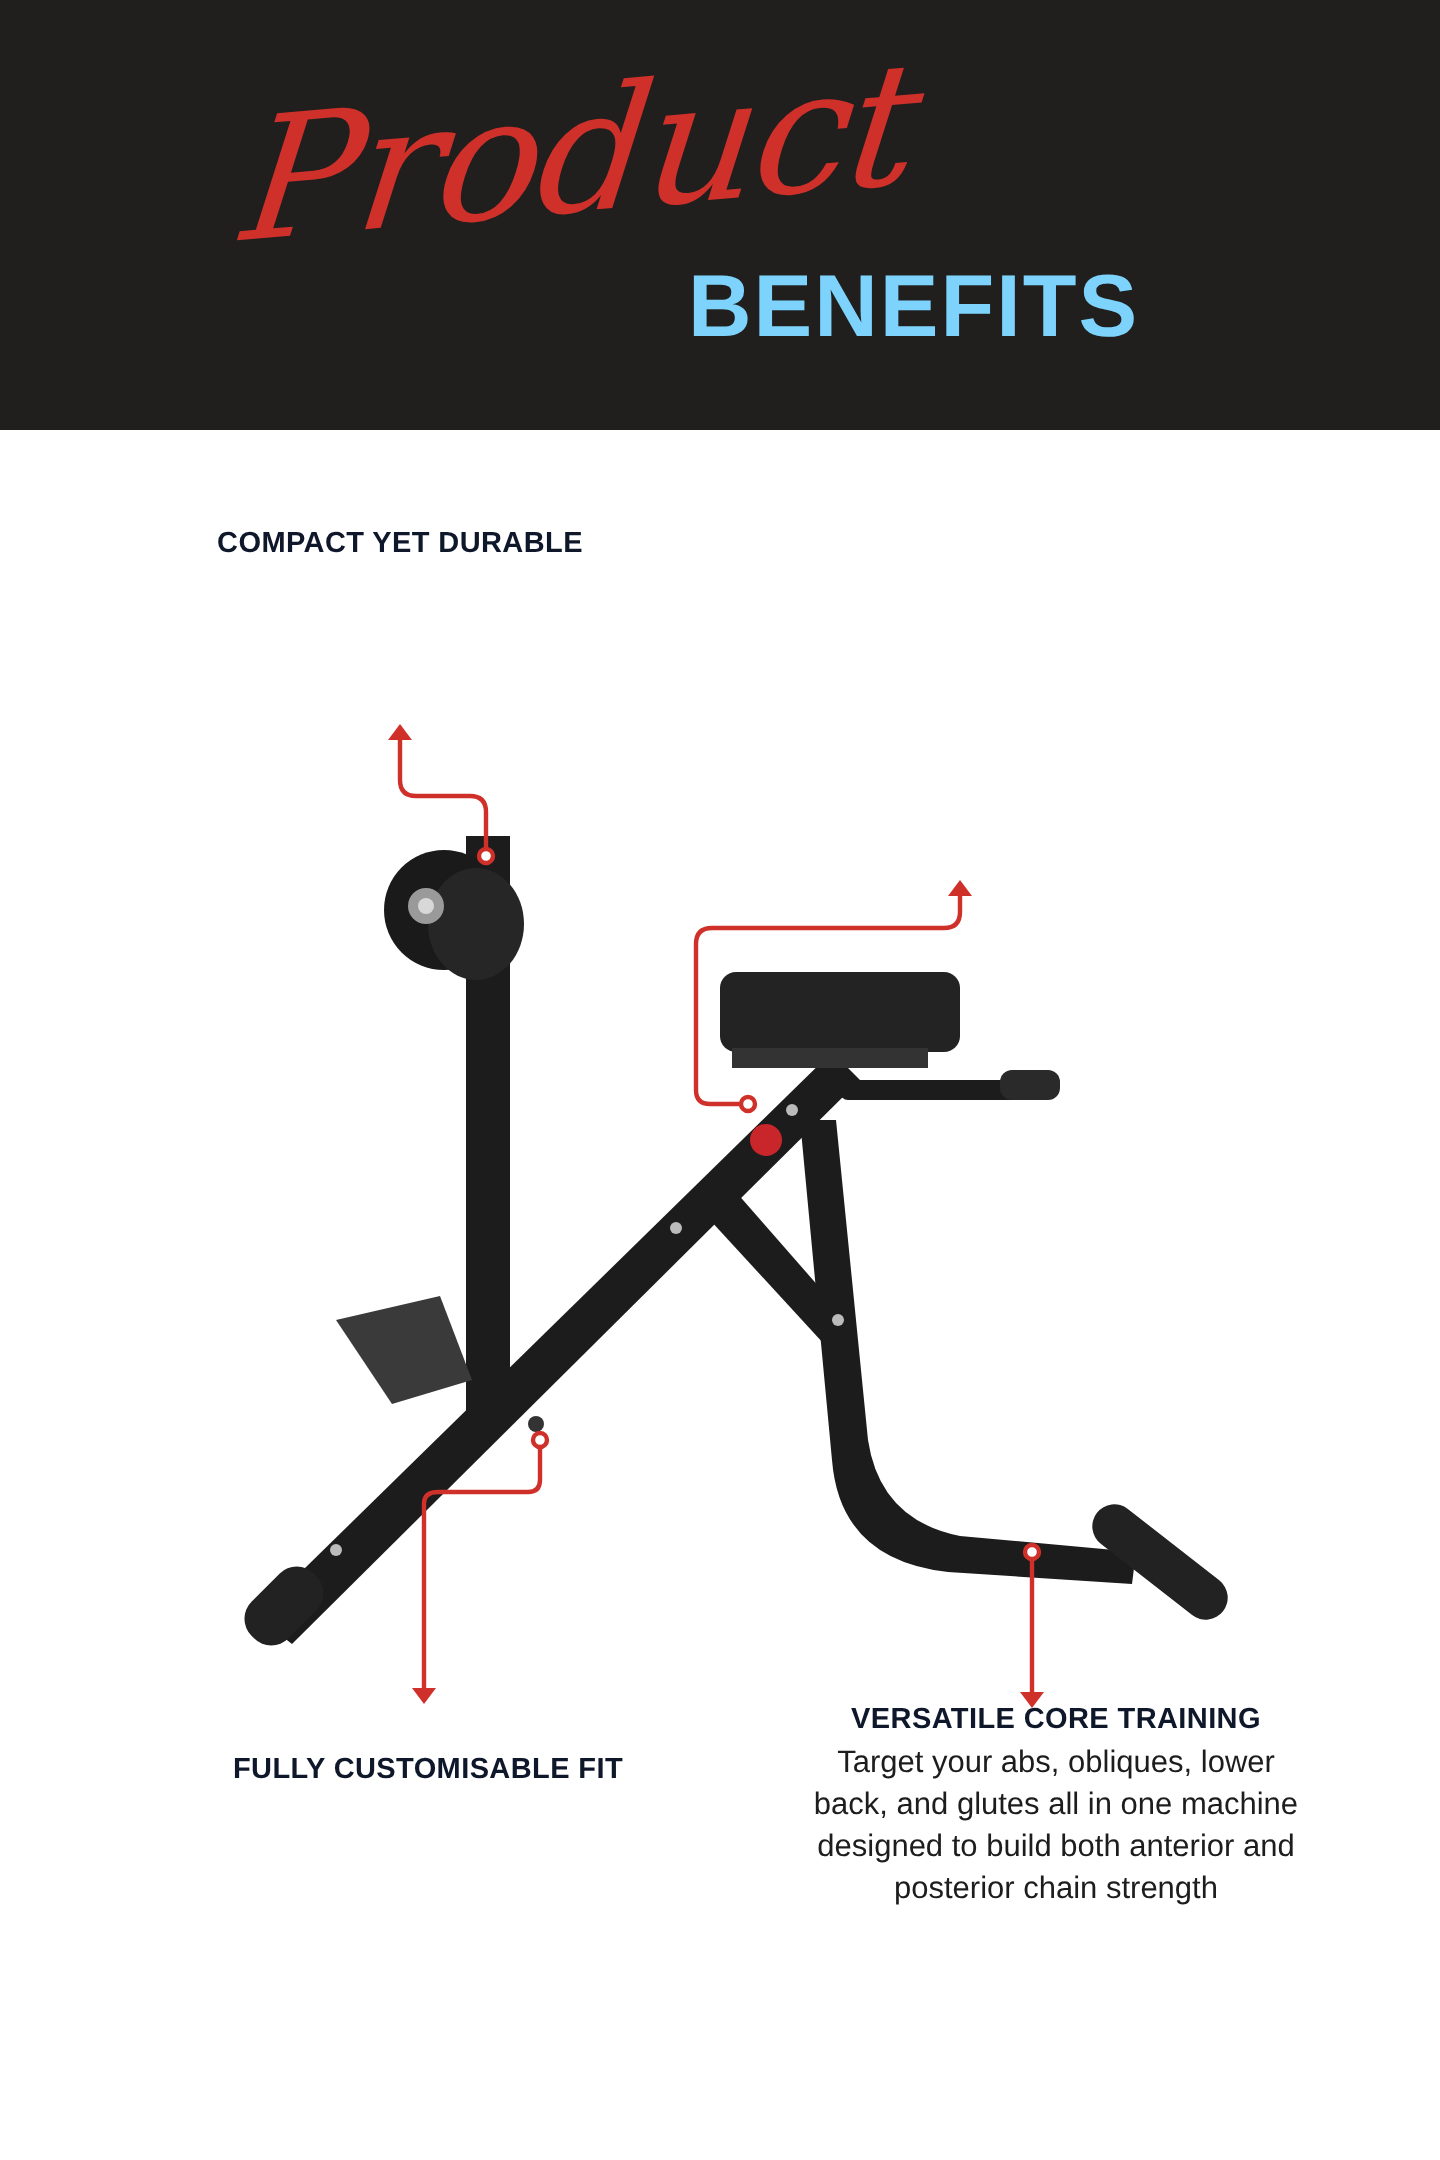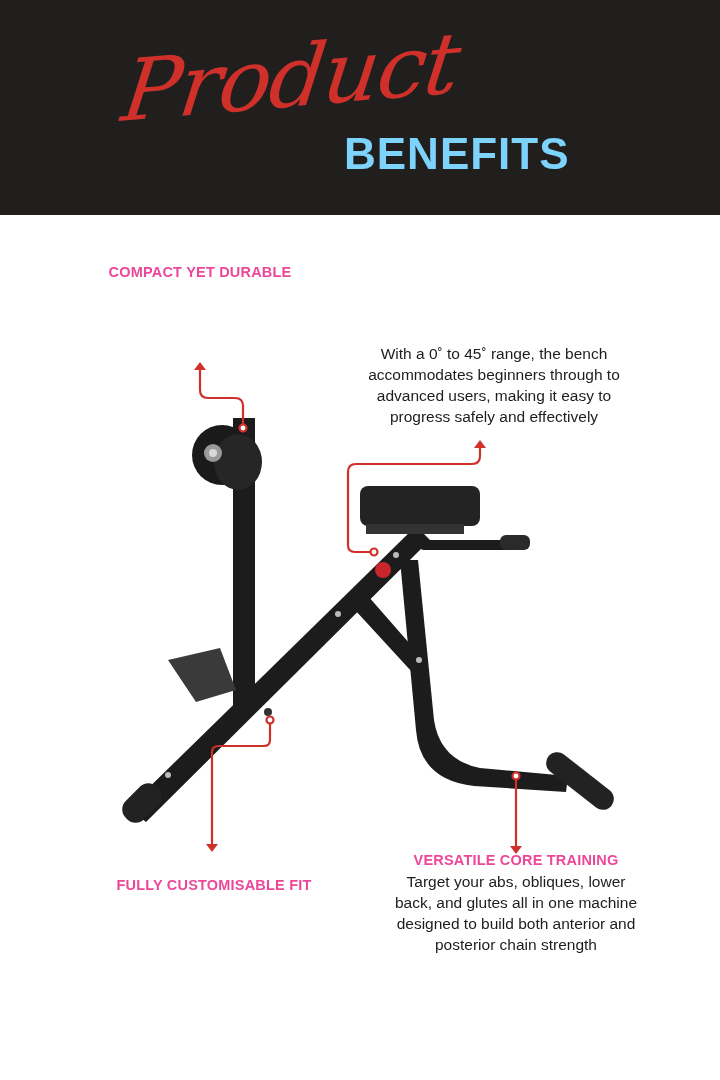--- a/index.html
+++ b/index.html
@@ -2,26 +2,26 @@
 <html><head>
 <meta charset="utf-8">
 <style>
   * { margin:0; padding:0; box-sizing:border-box; }
   html, body { width:720px; height:1080px; background:#ffffff; overflow:hidden; }
   body { position:relative; font-family:"Liberation Sans", "DejaVu Sans", sans-serif; color:#1d1d1d; }
   .header { position:absolute; left:0; top:0; width:720px; height:215px; background:#201f1e; }
   .script-title { position:absolute; left:118px; top:48px; font-family:"DejaVu Serif", serif; font-style:italic; font-size:86px; color:#d0302a; letter-spacing:-2px; transform:skewX(-12deg) rotate(-5deg); transform-origin:left bottom; line-height:1; }
   .bold-title { position:absolute; left:344px; top:132px; font-family:"Liberation Sans", sans-serif; font-weight:bold; font-size:44px; color:#7dd3fc; letter-spacing:1px; line-height:1; }
   .block { position:absolute; text-align:center; font-size:15.5px; line-height:21px; color:#1d1d1d; }
-  .block .h { font-weight:bold; font-size:14.5px; letter-spacing:0.2px; color:#ec4899; display:block; }
+  .block .h { font-weight:bold; font-size:14.5px; letter-spacing:0.2px; color:#0f172a; display:block; }
   .block .p { display:block; white-space:pre-line; }
   #b1 { left:50px; top:262px; width:300px; }
   #b2 { left:330px; top:343px; width:328px; }
   #b3 { left:60px; top:875px; width:308px; }
-  #b4 { left:380px; top:850px; width:272px; }
+  #b4 { left:392px; top:850px; width:272px; }
   svg.art { position:absolute; left:0; top:0; }
 </style>
 </head>
 <body>
 
 <div class="header">
   <div class="script-title">Product</div>
   <div class="bold-title">BENEFITS</div>
 </div>
 
@@ -81,24 +81,20 @@
     <polygon points="206,844 212,852 218,844"></polygon>
     <polygon points="510,846 516,854 522,846"></polygon>
   </g>
 </svg>
 
 <div class="block" id="b1">
   <span class="h">COMPACT YET DURABLE</span>
 </div>
 
 <div class="block" id="b2">
-  <span class="p">With a 0˚ to 45˚ range, the bench
-accommodates beginners through to
-advanced users, making it easy to
-progress safely and effectively</span>
 </div>
 
 <div class="block" id="b3">
   <span class="h">FULLY CUSTOMISABLE FIT</span>
 </div>
 
 <div class="block" id="b4">
   <span class="h">VERSATILE CORE TRAINING</span>
   <span class="p">Target your abs, obliques, lower
 back, and glutes all in one machine

